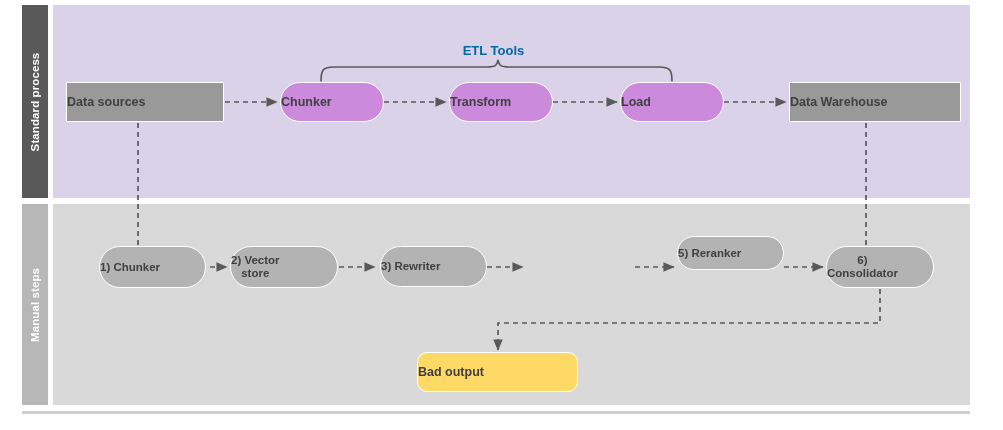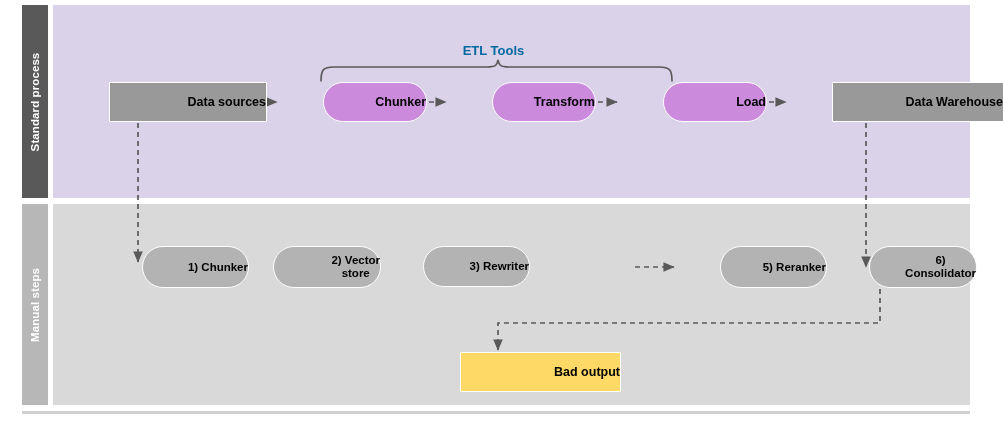--- a/index.html
+++ b/index.html
@@ -61,46 +61,45 @@
     position: absolute;
     left: 22px; top: 411px; width: 948px; height: 3px;
     background: #cfcfcf;
   }
   
   .node {
     position: absolute;
     box-sizing: border-box;
     display: flex;
     align-items: center;
-    justify-content: flex-end;
+    justify-content: flex-start;
     text-align: center;
-    color: #000000;
+    color: #404040;
     font-weight: bold;
     line-height: 1.12;
     border: 1.6px solid #ffffff;
-    margin-left: 43px;
   }
   .node.rect-gray {
     background: #999999;
     border-radius: 1px;
     font-size: 12.5px;
   }
   .node.pill-purple {
     background: #cc8add;
     border-radius: 999px;
     font-size: 12.5px;
   }
   .node.pill-gray {
     background: #b3b3b3;
     border-radius: 999px;
     font-size: 11.5px;
   }
   .node.rect-yellow {
     background: #ffd966;
-    border-radius: 1px;
+    border-radius: 10px;
     font-size: 12.5px;
   }
   
   #etl-label {
     position: absolute;
     left: 0;
     top: 43px;
     width: 1003px;
     text-align: center;
     color: #0369a1;
@@ -190,21 +189,21 @@
       <span>2) Vector</span><br>
       <span>store</span>
     </span>
   </div>
 
   <div class="node pill-gray" style="left:380px; top:246px; width:107px; height:41px;">
     <span>3) Rewriter</span>
   </div>
 
 
-  <div class="node pill-gray" style="left:677px; top:246px; width:107px; height:42px;">
+  <div class="node pill-gray" style="left:677px; top:236px; width:107px; height:34px;">
     <span>5) Reranker</span>
   </div>
 
   <div class="node pill-gray" style="left:826px; top:246px; width:108px; height:42px;">
     <span>
       <span>6)</span><br>
       <span>Consolidator</span>
     </span>
   </div>
 

